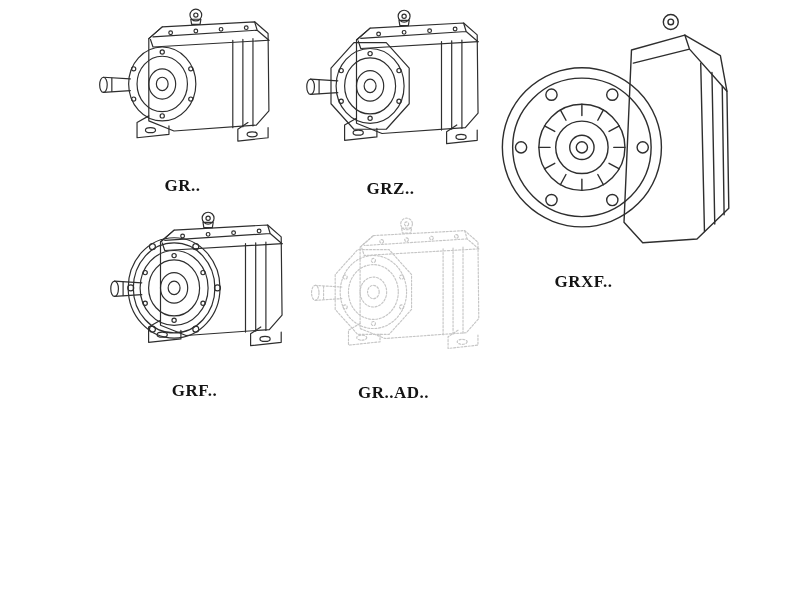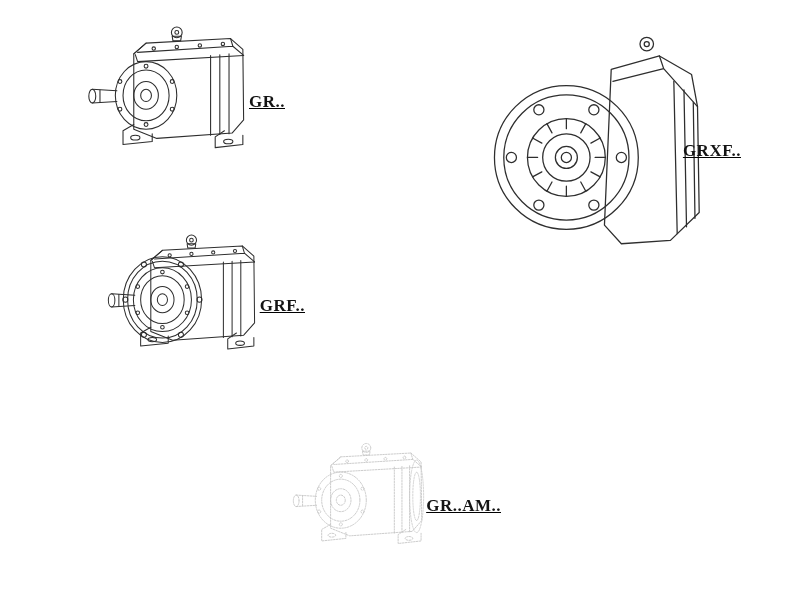--- a/index.html
+++ b/index.html
@@ -2,21 +2,21 @@
 <html style="--ink: #2e2e2e; --ghost: #c6c6c6; --bg: #ffffff;"><head>
 <meta charset="utf-8">
 <style>
   html,body{margin:0;padding:0;background:#fff;}
   .canvas{
     position:relative;width:800px;height:600px;background:var(--bg,#ffffff);
     font-family:"Liberation Serif",serif;overflow:hidden;
   }
   figure.cell{
     position:absolute;margin:0;padding:0;
-    display:flex;flex-direction:row;align-items:center;justify-content:center;text-decoration:underline;
+    display:flex;flex-direction:column;align-items:center;justify-content:center;
   }
   svg.drawing{display:block;color:var(--ink,#2e2e2e);}
   svg.drawing.ghost{color:var(--ghost,#c6c6c6);stroke-dasharray:2.4 2;}
   .label{
     font-weight:bold;font-size:17px;color:#141414;letter-spacing:.5px;
     margin-top:3px;white-space:nowrap;
   }
   .label.shift-left{transform:translateX(-40px);}
   .defs-holder{position:absolute;width:0;height:0;overflow:hidden;}
 </style>
@@ -124,38 +124,44 @@
     </defs>
   </svg>
 
   <figure class="cell" style="left:80px;top:2px;width:205px;height:196px">
     <svg class="drawing" height="168" viewBox="0 0 220 200">
         <use href="#sym-side"></use>
       </svg>
     <figcaption class="label">GR..</figcaption>
   </figure>
 
+  <figure class="cell" style="left:288px;top:2px;width:205px;height:200px">
+    <svg class="drawing" height="170" viewBox="0 0 220 200">
+        <use href="#sym-z"></use>
+      </svg>
+    <figcaption class="label">GRZ..</figcaption>
+  </figure>
 
-  <figure class="cell" style="left:486px;top:0px;width:295px;height:298px">
+  <figure class="cell" style="left:476px;top:0px;width:295px;height:298px">
     <svg class="drawing" height="262" viewBox="0 0 280 280">
         <use href="#sym-xf"></use>
       </svg>
     <figcaption class="label shift-left">GRXF..</figcaption>
   </figure>
 
-  <figure class="cell" style="left:100px;top:204px;width:205px;height:200px">
+  <figure class="cell" style="left:92px;top:204px;width:205px;height:200px">
     <svg class="drawing" height="170" viewBox="0 0 220 200">
         <use href="#sym-flange"></use>
       </svg>
     <figcaption class="label">GRF..</figcaption>
   </figure>
 
+  <figure class="cell" style="left:286px;top:208px;width:215px;height:200px">
+    <svg class="drawing ghost" height="166" viewBox="0 0 220 200">
+        <use href="#sym-z"></use>
+      </svg>
+    <figcaption class="label">GR..AD..</figcaption>
+  </figure>
 
 
 
-  <figure class="cell" style="left:286px;top:410px;width:215px;height:188px">
-    <svg class="drawing ghost" height="158" viewBox="0 0 220 200">
-        <use href="#sym-am"></use>
-      </svg>
-    <figcaption class="label">GR..AM..</figcaption>
-  </figure>
 
 </div>
 
 </body></html>

